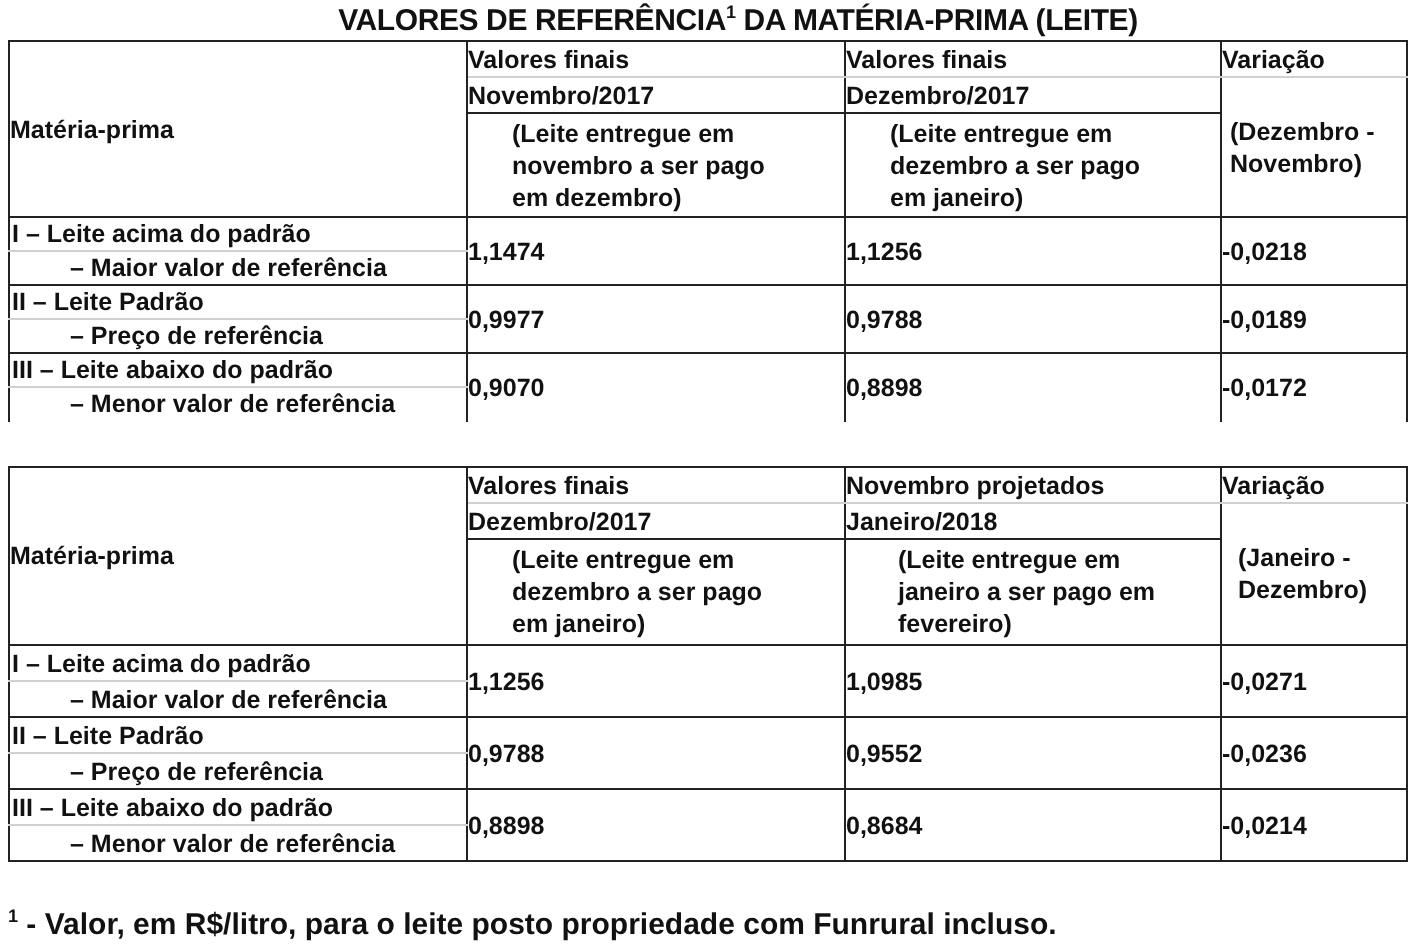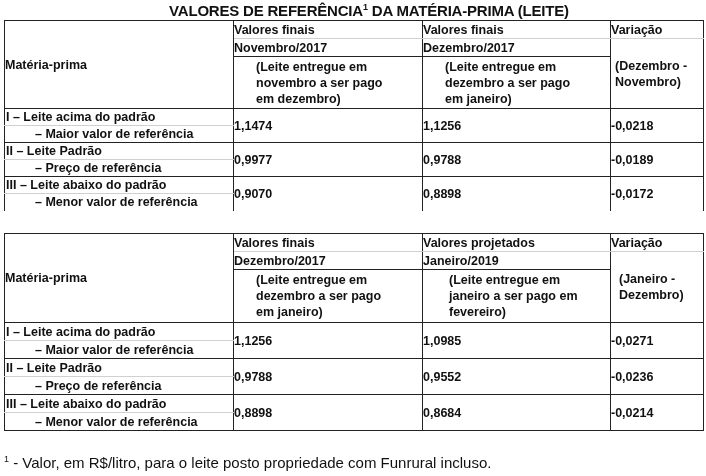--- a/index.html
+++ b/index.html
@@ -29,21 +29,21 @@
     .hdr-c td { border-bottom: 1.5px solid #222; }
     .row-top td.name { border-bottom: 1px solid #d0d0d0; text-align: left; margin-top: 26px; }
     .row-bot td.name { text-align: left; }
     .row-bot td { border-bottom: 1.5px solid #222; }
     #t1 .row-bot.last td { border-bottom: none; }
     .name .main { padding-left: 1px; }
     .name .sub { padding-left: 30px; }
     td.val { font-size: 15px; }
     .footnote {
       position: absolute; left: 4px; top: 454px; font-size: 15px; line-height: 18px;
-      font-weight: normal;
+      font-weight: bold;
     }
     .footnote sup { font-size: 9px; vertical-align: 6px; line-height: 0; }
   </style>
 </head>
 <body>
 
 <div class="title"><span>VALORES DE REFERÊNCIA</span><sup>1</sup><span> DA MATÉRIA-PRIMA (LEITE)</span></div>
 
 <table class="ref" id="t1">
   <colgroup>
@@ -117,26 +117,26 @@
   <colgroup>
       <col style="width:229px">
       <col style="width:189px">
       <col style="width:188px">
       <col style="width:93px">
     </colgroup>
   <tbody>
       <tr class="tbl-top hdr-a" style="height:18px">
     <td rowspan="3" style="border-bottom:1.5px solid #222">Matéria-prima</td>
     <td class="light">Valores finais</td>
-    <td class="light">Valores projetados</td>
+    <td class="light">Novembro projetados</td>
     <td class="light">Variação</td>
   </tr>
   <tr class="hdr-b" style="height:18px">
     <td class="dark">Dezembro/2017</td>
-    <td class="dark">Janeiro/2019</td>
+    <td class="dark">Janeiro/2018</td>
     <td rowspan="2" style="border-bottom:1.5px solid #222;padding:0 8px">(Janeiro - Dezembro)</td>
   </tr>
   <tr class="hdr-c" style="height:53px">
     <td style="padding:0 22px">(Leite entregue em dezembro a ser pago em janeiro)</td>
     <td style="padding:0 26px">(Leite entregue em janeiro a ser pago em fevereiro)</td>
   </tr>
 
   <tr class="row-top" style="height:18px">
     <td class="name">
           <div class="main">I – Leite acima do padrão</div>

